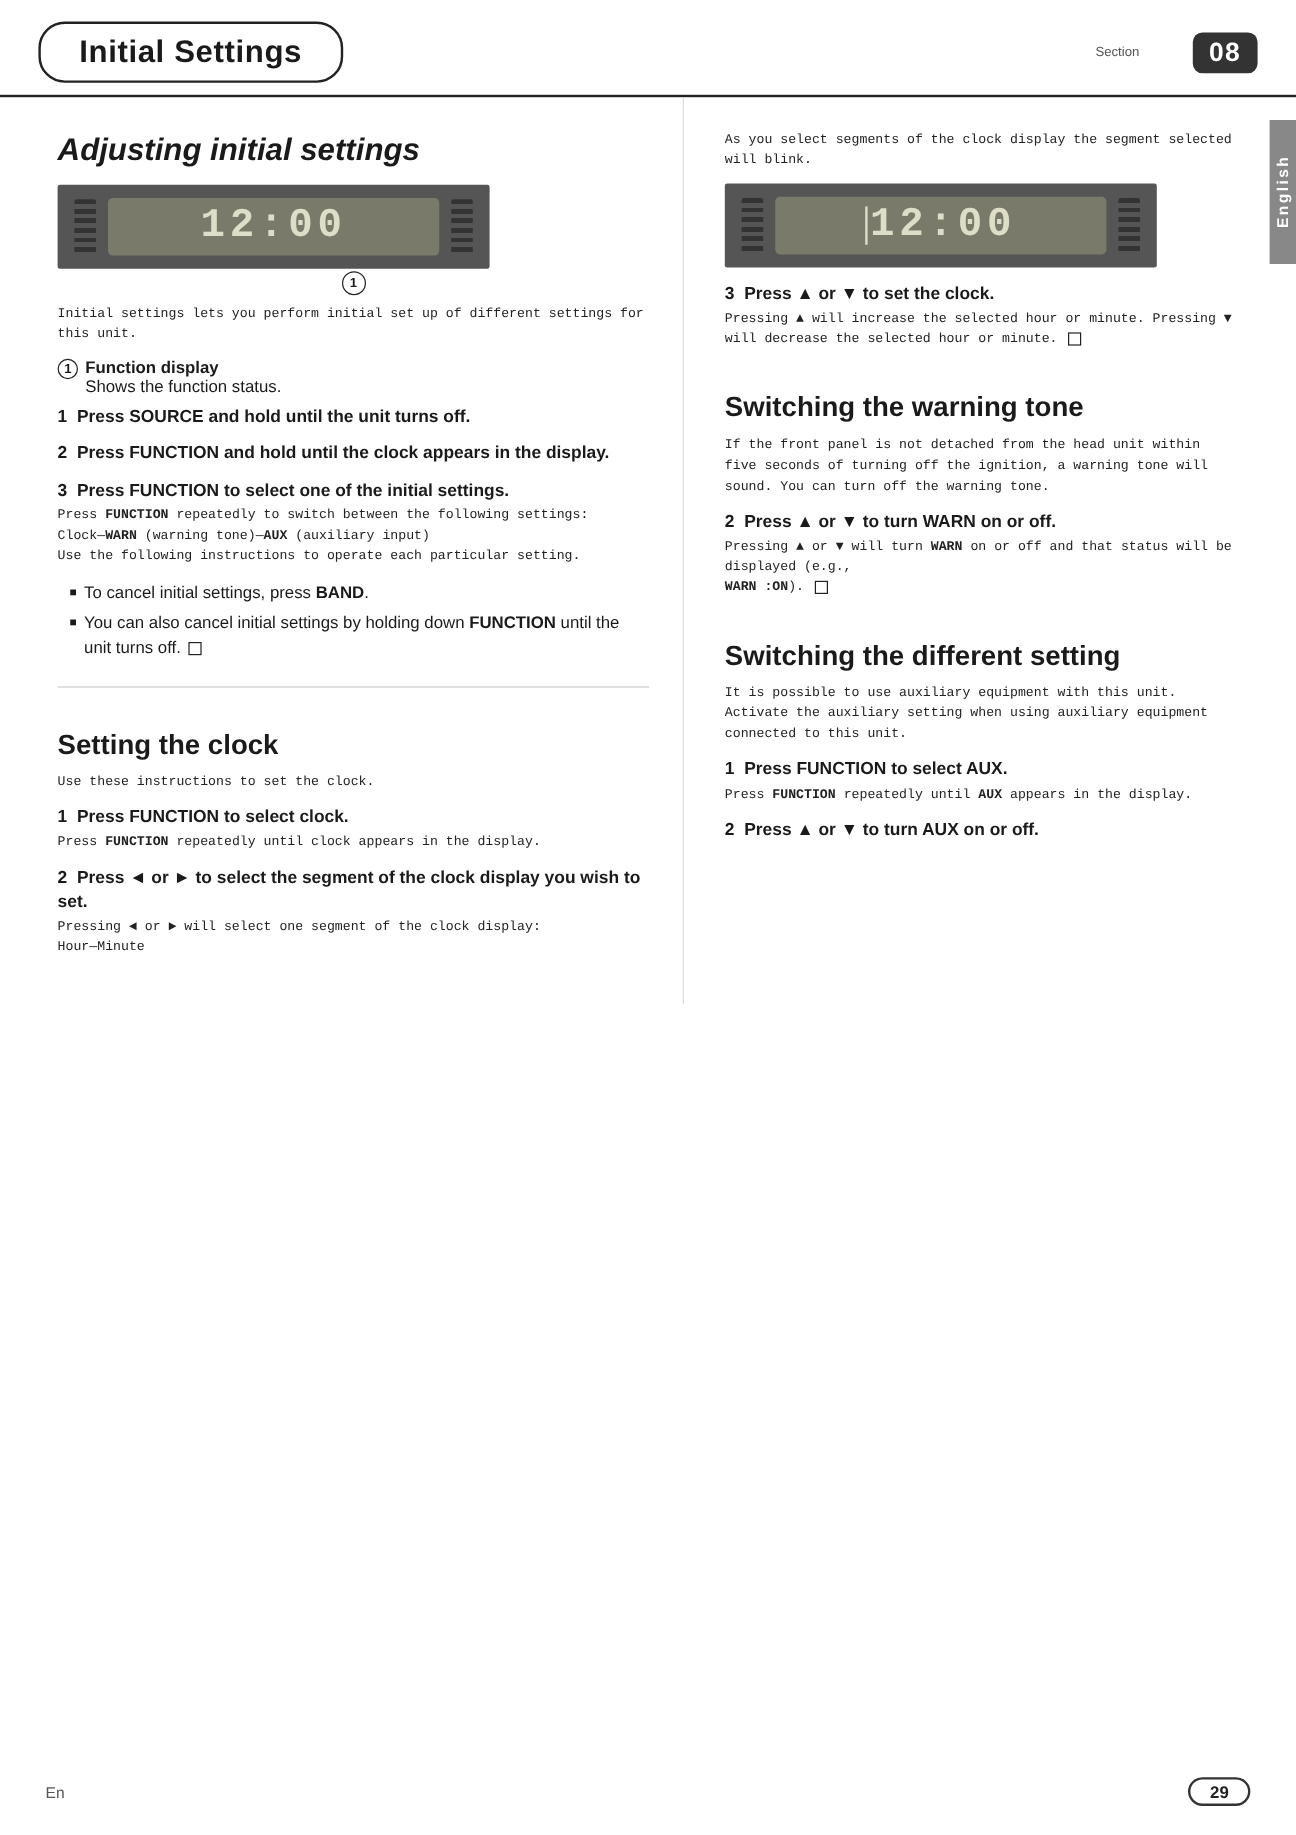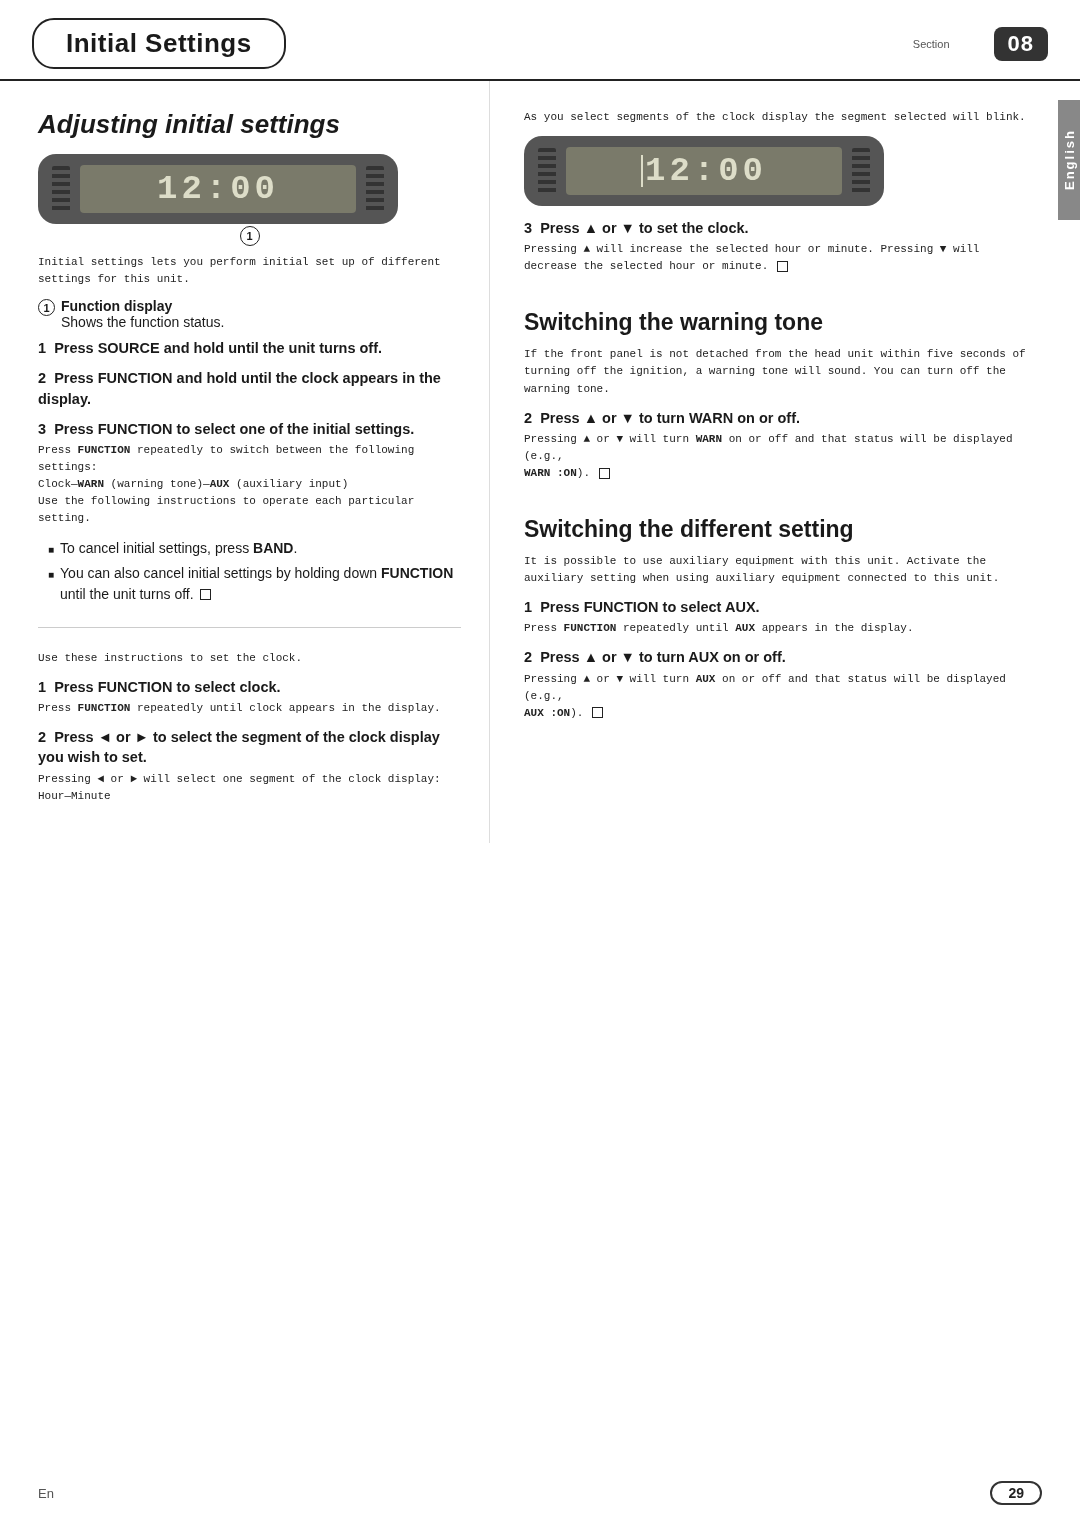--- a/index.html
+++ b/index.html
@@ -78,22 +78,22 @@
       justify-content: center;
     }
 
     
     .main-content {
       display: flex;
       padding: 0 0 0 0;
     }
 
     .col-left {
-      width: 490px;
-      padding: 28px 28px 28px 38px;
+      width: 570px;
+      padding: 28px 28px 28px 48px;
       border-right: 1px solid #ddd;
     }
 
     .col-right {
       flex: 1;
       padding: 28px 50px 28px 34px;
     }
 
     
     .section-title {
@@ -106,21 +106,21 @@
     .sub-section-title {
       font-size: 23px;
       font-weight: 900;
       margin-top: 34px;
       margin-bottom: 10px;
     }
 
     
     .display-unit {
       background: #555;
-      border-radius: 18px;
+      border-radius: 2px;
       padding: 10px 14px;
       display: flex;
       align-items: center;
       justify-content: center;
       margin-bottom: 8px;
       position: relative;
       width: 360px;
       height: 70px;
     }
 
@@ -388,20 +388,21 @@
         </div>
         <div class="bullet-item">
           <span class="bullet-sq">■</span>
           <span>You can also cancel initial settings by holding down <b>FUNCTION</b> until the unit turns off. <span class="note-square"></span></span>
         </div>
       </div>
     </div>
 
     <hr class="col-divider">
 
+    <div class="sub-section-title">Setting the clock</div>
 
     <p class="body-text">Use these instructions to set the clock.</p>
 
     <div class="step">
       <div class="step-heading">
         <span class="step-num">1&nbsp;&nbsp;</span><b>Press <b>FUNCTION</b> to select clock.</b>
       </div>
       <p class="body-text">
         Press <b>FUNCTION</b> repeatedly until clock appears in the display.
       </p>
@@ -468,24 +469,20 @@
       </div>
       <p class="body-text">
         Press <b>FUNCTION</b> repeatedly until <b>AUX</b> appears in the display.
       </p>
     </div>
 
     <div class="step">
       <div class="step-heading">
         <span class="step-num">2&nbsp;&nbsp;</span><b>Press ▲ or ▼ to turn AUX on or off.</b>
       </div>
-      <p class="body-text">
-        Pressing ▲ or ▼ will turn <b>AUX</b> on or off and that status will be displayed (e.g.,<br>
-        <b>AUX :ON</b>). <span class="note-square"></span>
-      </p>
     </div>
 
   </div>
 
 </div>
 
 <div class="page-footer">
   <span>En</span>
   <span class="page-num-badge">29</span>
 </div>

